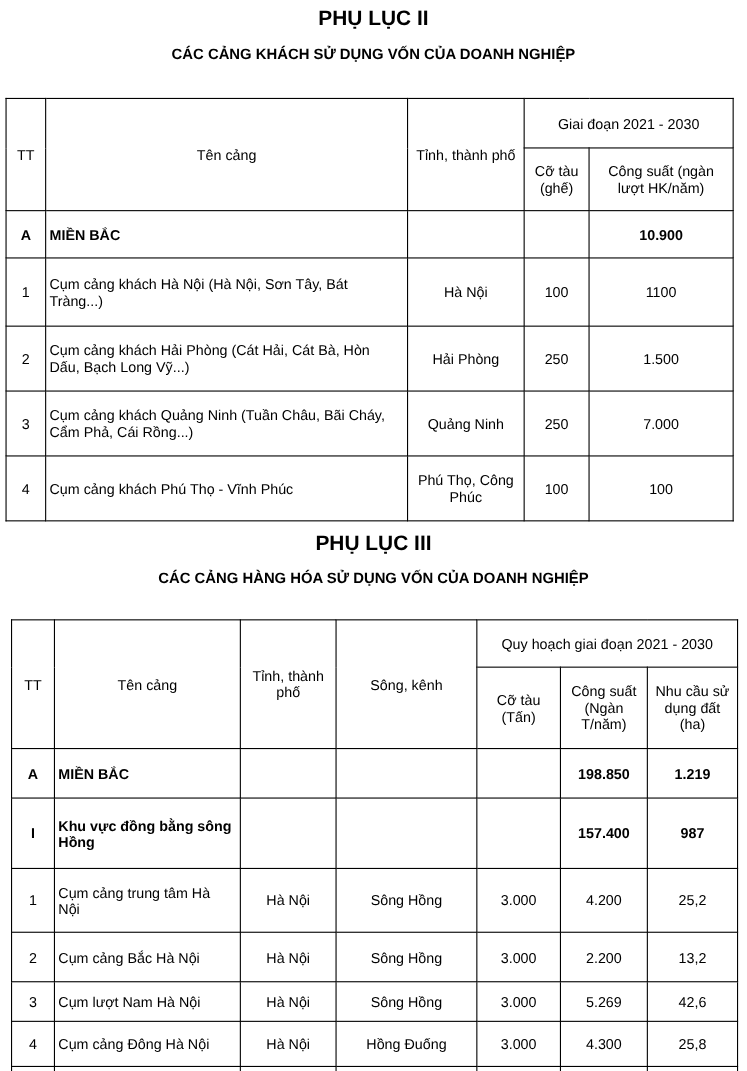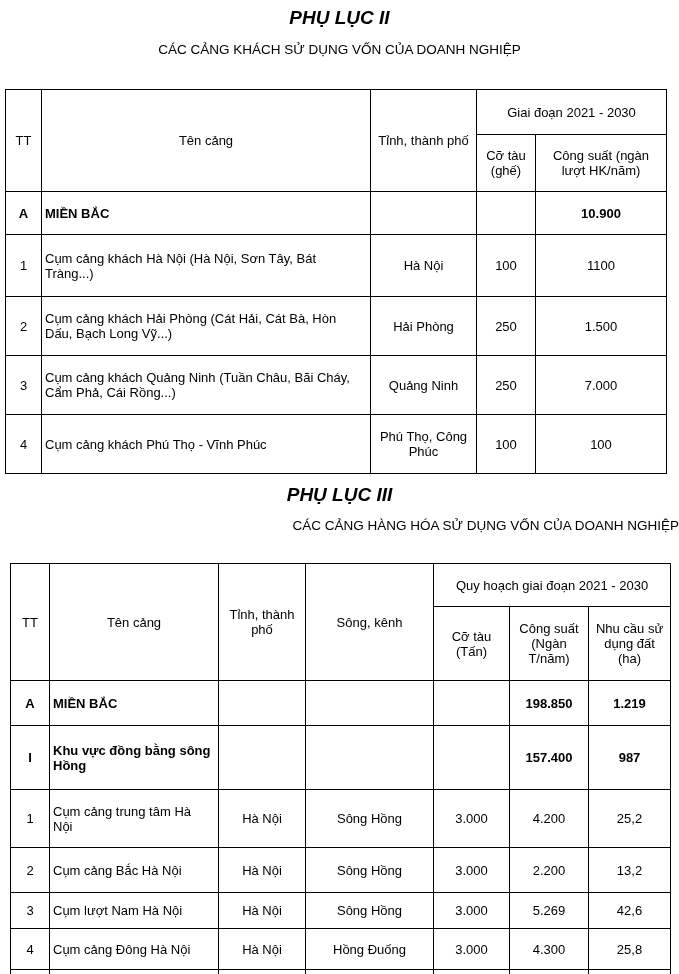--- a/index.html
+++ b/index.html
@@ -11,27 +11,26 @@
     color: #000000;
     font-family: "Liberation Sans", sans-serif;
   }
   .page { width: 679px; height: 974px; overflow: hidden; }
 
   .doc-title {
     margin: 0; padding: 0;
     text-align: center;
     font-size: 19px; font-weight: bold;
     line-height: 22px;
-    font-style: italic;
   }
   .doc-title.first { padding-top: 7px; }
   .doc-subtitle {
     margin: 0; padding: 0;
     text-align: center;
-    font-size: 13.5px; font-weight: normal;
+    font-size: 13.5px; font-weight: bold;
     line-height: 17px;
   }
 
   .doc-table {
     border-collapse: collapse;
     table-layout: fixed;
     empty-cells: show;
   }
   .doc-table td {
     border: 1px solid #000000;
@@ -46,21 +45,21 @@
   .doc-table td.name-cell { text-align: left; padding-left: 3px; padding-right: 4px; }
   .doc-table tr.header-row td { font-weight: normal; }
   .doc-table tr.bold-row td { font-weight: bold; }
 
   
   #table-appendix2 { margin: 31px 0 0 5px; width: 661px; }
   
   #table-appendix3 { margin: 29px 0 0 10px; width: 660px; }
 
   .spacer-title3 { margin-top: 10px; }
-  .spacer-sub3   { margin-top: 11px; text-align: right; }
+  .spacer-sub3   { margin-top: 11px; }
   .spacer-sub2   { margin-top: 12px; }
 </style>
 </head>
 <body>
 
 <div class="page">
 
   <section>
     <h1 class="doc-title first">PHỤ LỤC II</h1>
     <p class="doc-subtitle spacer-sub2">CÁC CẢNG KHÁCH SỬ DỤNG VỐN CỦA DOANH NGHIỆP</p>

